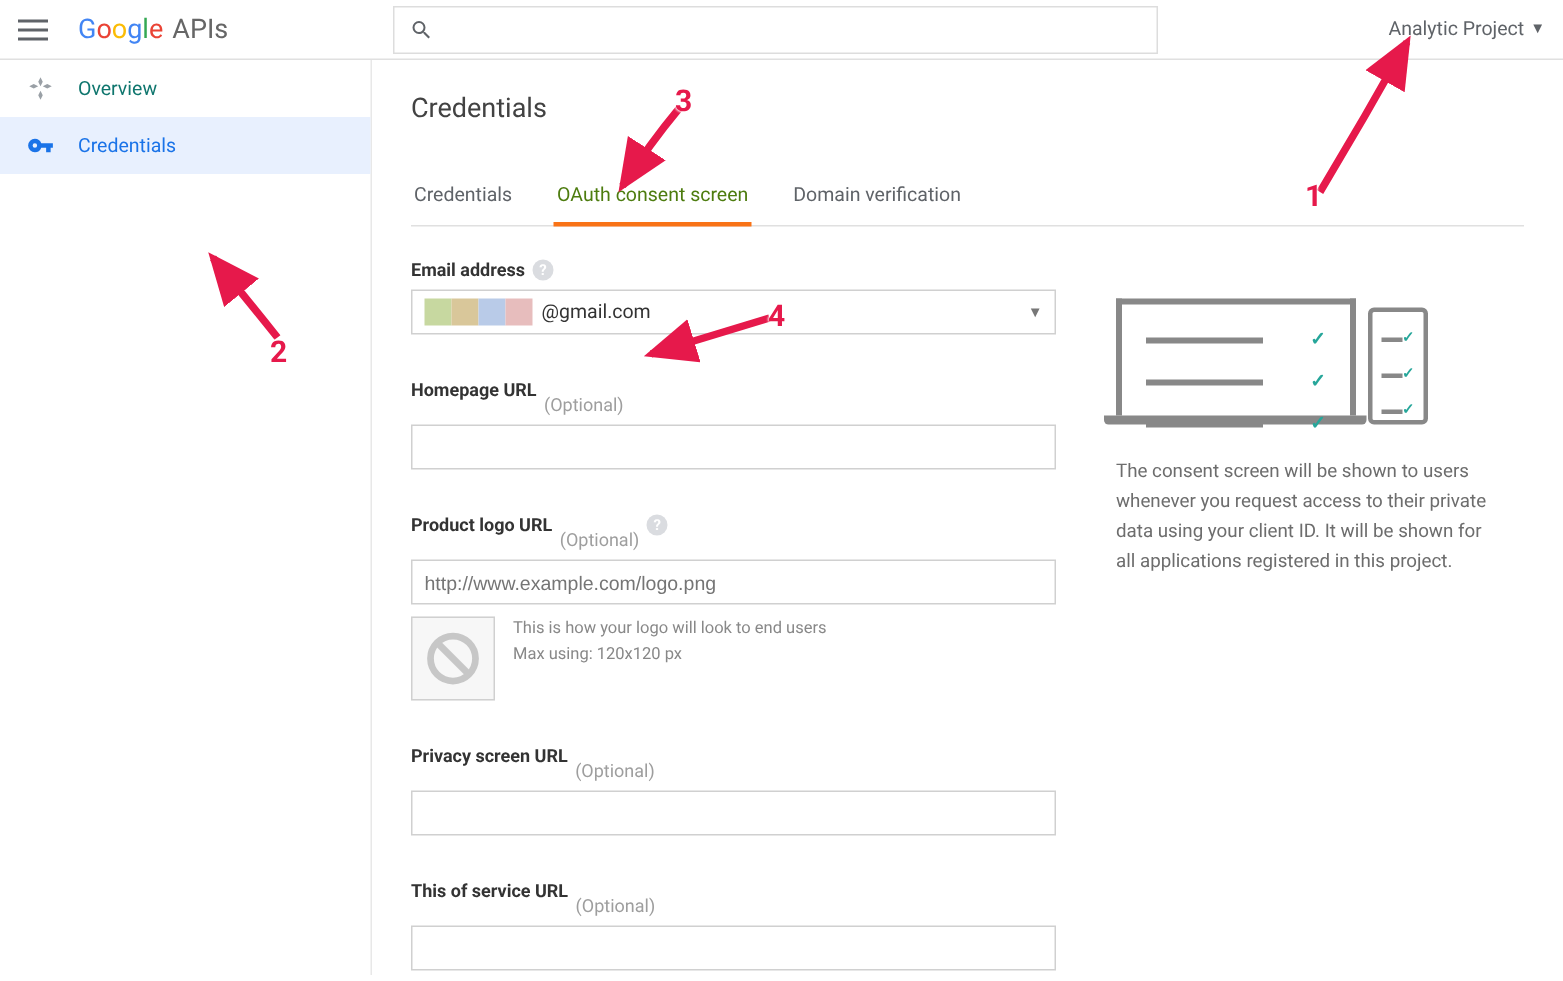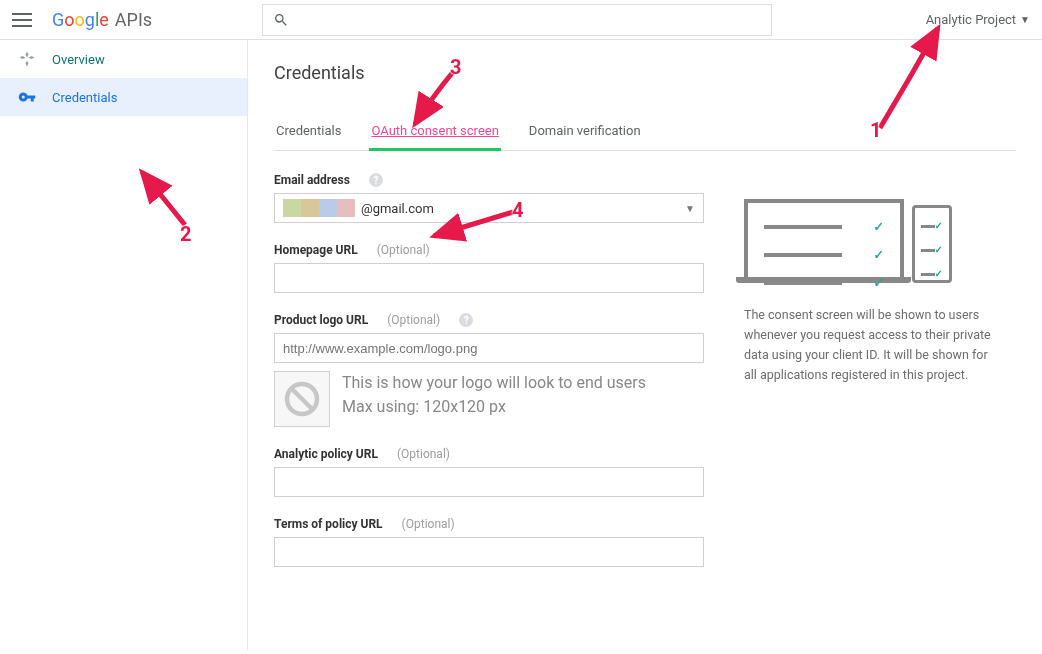--- a/index.html
+++ b/index.html
@@ -29,40 +29,40 @@
   .side-head .title{font-size:15px; color:#555;}
   .side-item{display:flex; align-items:center; gap:16px; padding:10px 18px; font-size:13px; color:#0f766e; cursor:pointer;}
   .side-item.active{background:#e8f0fe; color:#1a73e8;}
   .side-item .ic{width:18px; height:18px; display:flex; align-items:center; justify-content:center;}
   .side-item .ic svg{fill:currentColor;}
   
   .main{flex:1; padding:22px 26px; overflow:auto;}
   .page-title{font-size:18px; color:#424242; font-weight:400; margin-bottom:40px;}
   .tabs{display:flex; gap:26px; border-bottom:1px solid #e0e0e0; margin-bottom:22px;}
   .tab{padding:0 2px 10px; font-size:13px; color:#5f6368; cursor:pointer;}
-  .tab.active{color:#ec4899; border-bottom:3px solid #22c55e; margin-bottom:-1px;text-decoration:underline;}
+  .tab.active{color:#4d7c0f; border-bottom:3px solid #f97316; margin-bottom:-1px;}
   .columns{display:flex; gap:40px;}
   .form{flex:0 0 430px;}
   .field{margin-bottom:20px;}
-  .field label{display:flex; align-items:center; gap:19px; font-size:12px; font-weight:700; color:#333; margin-bottom:6px;}
-  .field label .opt{color:#9e9e9e; font-weight:400;}
+  .field label{display:flex; align-items:center; gap:5px; font-size:12px; font-weight:700; color:#333; margin-bottom:6px;}
+  .field label .opt{color:#9e9e9e; font-weight:400;margin-top:20px;}
   .help-dot{width:14px;height:14px;border-radius:50%;background:#dadce0;color:#fff;font-size:10px;display:inline-flex;align-items:center;justify-content:center;}
   .input, .select{
     width:100%; height:30px; border:1px solid #d0d0d0; padding:0 8px; font-size:13px;
     background:#fff; color:#333;
   }
   .select{display:flex;align-items:center;justify-content:space-between;cursor:pointer;}
   .select .caret{color:#777;font-size:10px;}
   .select .email{display:flex;align-items:center;gap:6px;}
   .swatches{display:flex;}
   .swatches span{width:18px;height:18px;}
   .logo-row{display:flex; gap:12px; margin-top:8px;}
   .logo-thumb{width:56px;height:56px;border:1px solid #d0d0d0;display:flex;align-items:center;justify-content:center;background:#f7f7f7;}
   .logo-thumb svg{fill:#c7c7c7;}
-  .logo-hint{font-size:16px;color:#888; line-height:1.5;}
+  .logo-hint{font-size:11px;color:#888; line-height:1.5;}
   
   .info{flex:1; max-width:250px; font-size:12.5px; color:#6d6d6d; line-height:1.6;}
   .info .text p{margin-bottom:16px;}
   .illus{height:110px; margin-bottom:22px; display:flex; align-items:flex-end; gap:8px;}
   .laptop{width:160px;}
   .laptop .screen{height:78px;border:4px solid #888;border-bottom:none;background:#fff;padding:14px 16px;}
   .laptop .base{height:6px;background:#888;border-radius:0 0 3px 3px; width:175px; margin-left:-8px;}
   .laptop .row{display:flex;align-items:center;justify-content:space-between;margin-bottom:8px;}
   .laptop .bar{height:4px;background:#888;width:78px;}
   .laptop .chk{color:#26a69a;font-weight:700;}
@@ -183,29 +183,29 @@
               </div>
               <div class="logo-hint">
                 <div>This is how your logo will look to end users</div>
                 <div>Max using: 120x120 px</div>
               </div>
             </div>
           </div>
 
           <div class="field">
             <label>
-              <span>Analytic policy URL</span>
+              <span>Privacy screen URL</span>
               <span class="opt">(Optional)</span>
             </label>
             <input class="input" style="">
           </div>
 
           <div class="field">
             <label>
-              <span>Terms of policy URL</span>
+              <span>This of service URL</span>
               <span class="opt">(Optional)</span>
             </label>
             <input class="input" style="">
           </div>
 
         </div>
 
         <div class="info">
           <div class="illus">
             <div class="laptop">

